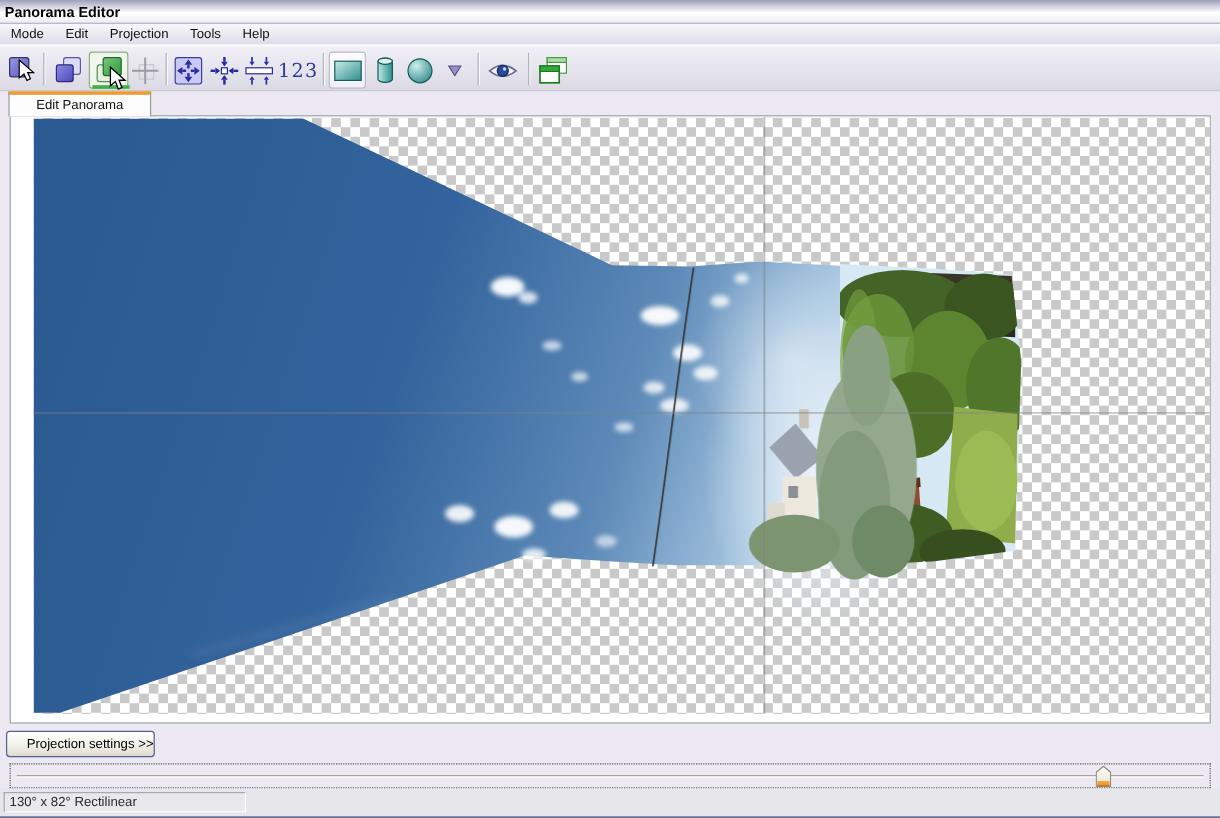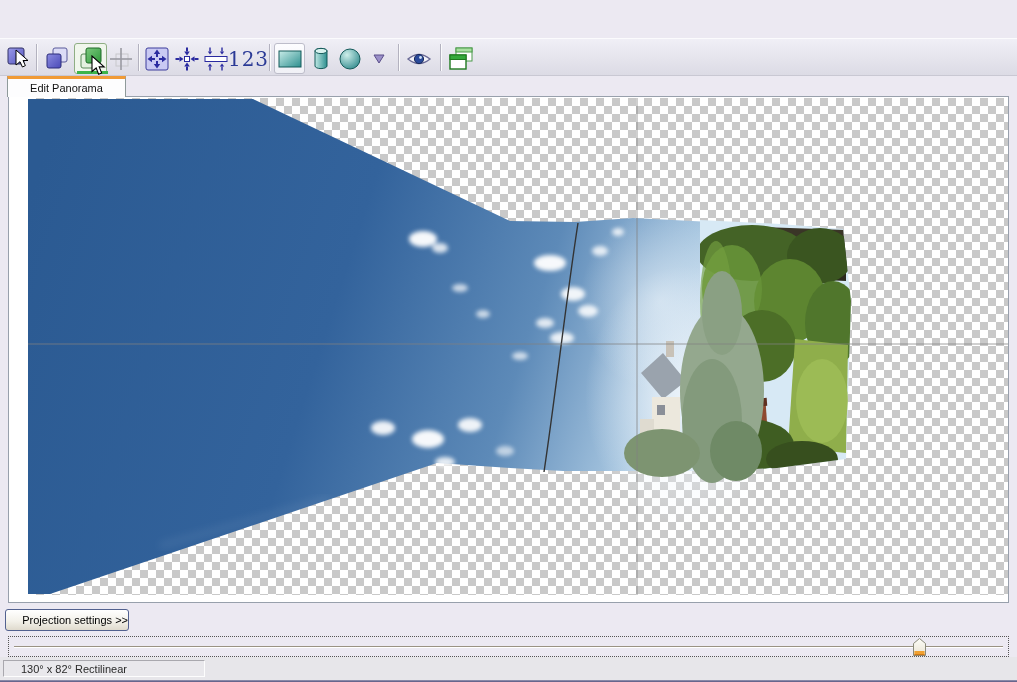--- a/index.html
+++ b/index.html
@@ -30,21 +30,21 @@
   .toolbar{
     position:absolute;left:0;top:38px;width:1017px;height:38px;
     background:linear-gradient(#f0eff6,#dcdbe5);
     border-top:1px solid #fbfbfd;border-bottom:1px solid #c9c8d3;
   }
   .tbtn{position:absolute;top:4px;height:31px;display:flex;align-items:center;justify-content:center;}
   .tsep{position:absolute;top:5px;height:27px;width:2px;border-left:1px solid #b3b2bf;border-right:1px solid #fafafc;}
   .tbtn.hovered{border:1px solid #8fae84;border-radius:3px;background:#f0f6ec;}
   .tbtn.selected{border:1px solid #bdbdca;border-radius:3px;background:linear-gradient(#fdfdff,#f0f0f6);}
   .green-underline{position:absolute;left:77px;top:71px;width:31px;height:3px;background:#3cb449;}
-  .num123{font-family:"DejaVu Serif",serif;font-size:20px;color:#2b3a96;letter-spacing:1px;}
+  .num123{font-family:"DejaVu Serif",serif;font-size:16px;color:#2b3a96;letter-spacing:1px;}
   
   .cursor-overlay{position:absolute;left:91px;top:55px;z-index:30;}
   
   .tabrow{position:absolute;left:0;top:76px;width:1017px;height:20px;}
   .tab{
     position:absolute;left:7px;top:0;width:119px;height:21px;
     background:#fdfdfe;border-left:1px solid #8f9a9a;border-right:1px solid #8f9a9a;
     border-top:3px solid #f09a36;
     display:flex;align-items:center;justify-content:center;
     font-size:11px;color:#111;z-index:5;
@@ -80,35 +80,45 @@
   .slider-thumb{position:absolute;left:904px;top:1px;width:13px;height:18px;}
   
   .statusbar{
     position:absolute;left:0;top:657px;width:1017px;height:23px;
     background:#e7e6ea;
   }
   .spanel{
     position:absolute;top:3px;height:17px;
     border:1px solid;border-color:#a9a8ae #fdfdfd #fdfdfd #a9a8ae;
     background:#e9e8ec;font-size:11px;color:#2a2a2a;
-    display:flex;align-items:center;padding-left:17px;white-space:nowrap;overflow:hidden;
+    display:flex;align-items:center;padding-left:4px;white-space:nowrap;overflow:hidden;
   }
   .spanel1{left:3px;width:202px;}
   .spanel2{left:208px;width:806px;}
   .bottomstrip{
     position:absolute;left:0;top:680px;width:1017px;height:2px;
     background:linear-gradient(#9b9ab5,#565480);
   }
 </style>
 </head>
 <body>
 
 <div class="window">
 
-
+  <div class="titlebar">
+    <span>Panorama Editor</span>
+  </div>
+
+  <div class="menubar">
+    <span class="mi">Mode</span>
+    <span class="mi">Edit</span>
+    <span class="mi">Projection</span>
+    <span class="mi">Tools</span>
+    <span class="mi">Help</span>
+  </div>
 
   <div class="toolbar">
 
     <div class="tbtn" style="left:4px;width:30px;">
       <svg width="26" height="26" viewBox="0 0 26 26">
         <defs>
             <linearGradient id="gb1" x1="0" y1="0" x2="1" y2="1">
           <stop offset="0" stop-color="#9a9ae8"></stop>
               <stop offset="1" stop-color="#5656c0"></stop>
             </linearGradient>

